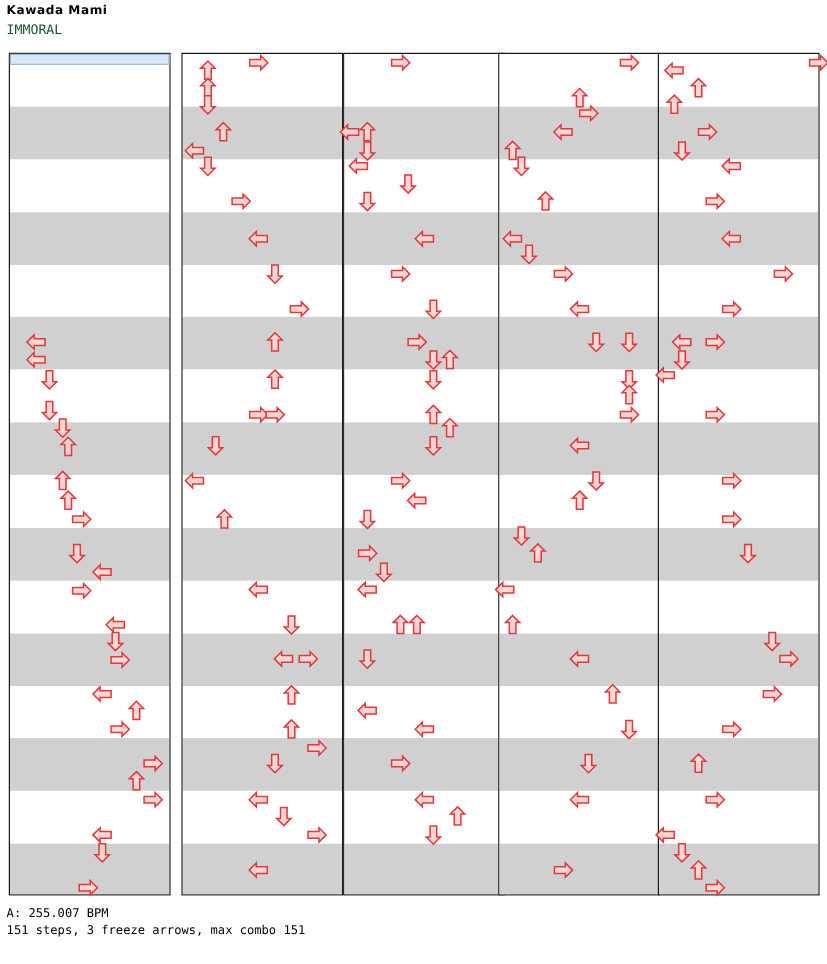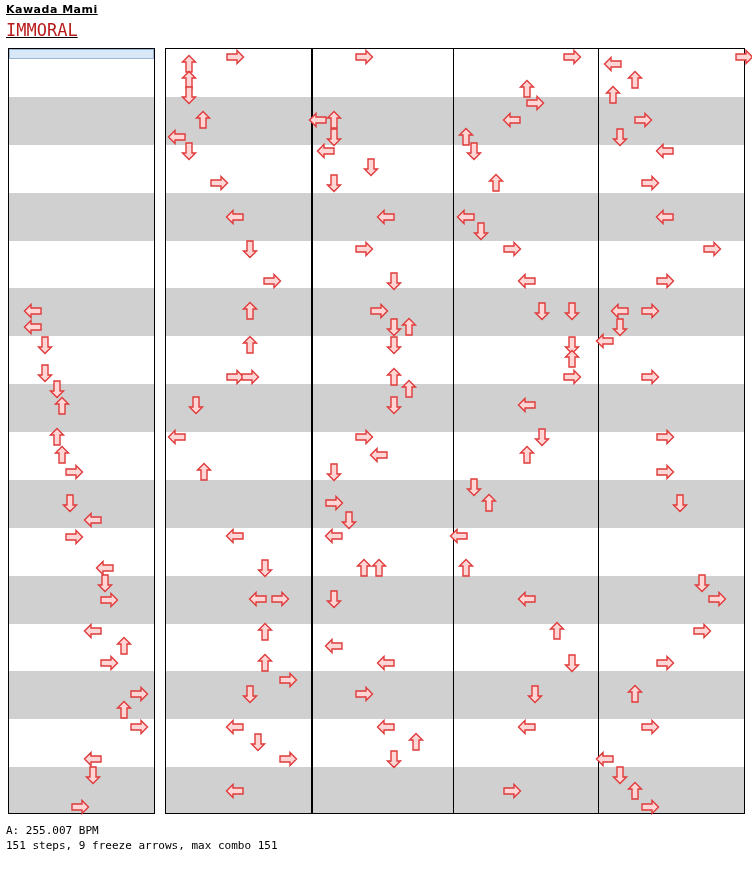--- a/index.html
+++ b/index.html
@@ -4,34 +4,34 @@
 <style>
   html,body{margin:0;padding:0;}
   body{
     width:752px;height:876px;
     background:#ffffff;
     font-family:"DejaVu Sans Mono", monospace;
     position:relative;
     overflow:hidden;
   }
   #header{
-    position:absolute;left:0;top:0;width:752px;text-decoration:underline;
+    position:absolute;left:0;top:0;width:752px;
   }
   .artist{
     font-family:"DejaVu Sans", sans-serif;
     font-weight:bold;
     font-size:11px;
     color:#000;
     padding:3px 0 0 6px;
     letter-spacing:0.5px;
   }
   .title{
     font-family:"DejaVu Sans Mono", monospace;
-    font-size:17px;
-    color:#b91c1c;
+    font-size:12px;
+    color:#14532d;
     padding:4px 0 0 6px;
   }
   .bpmline{
     font-family:"DejaVu Sans Mono", monospace;
     font-size:11px;
     color:#000;
     padding:3px 0 0 6px;
   }
   .diffmark{
     font-family:"DejaVu Sans Mono", monospace;
@@ -1182,14 +1182,14 @@
       <svg viewBox="0 0 22 22">
         <g transform="rotate(180 11 11)">
           <path d="M2.5 11 L9 4.5 L9 8 L19 8 L19 14 L9 14 L9 17.5 Z" fill="#ffd6d6" stroke="#e03a3a" stroke-width="1.4" stroke-linejoin="miter"></path>
         </g>
       </svg>
     </div>
   </div>
 
 <div id="footer">
   <div class="footline">A: 255.007 BPM</div>
-  <div class="footline">151 steps, 9 freeze arrows, max combo 151</div>
+  <div class="footline">151 steps, 3 freeze arrows, max combo 151</div>
 </div>
 
 </body></html>

